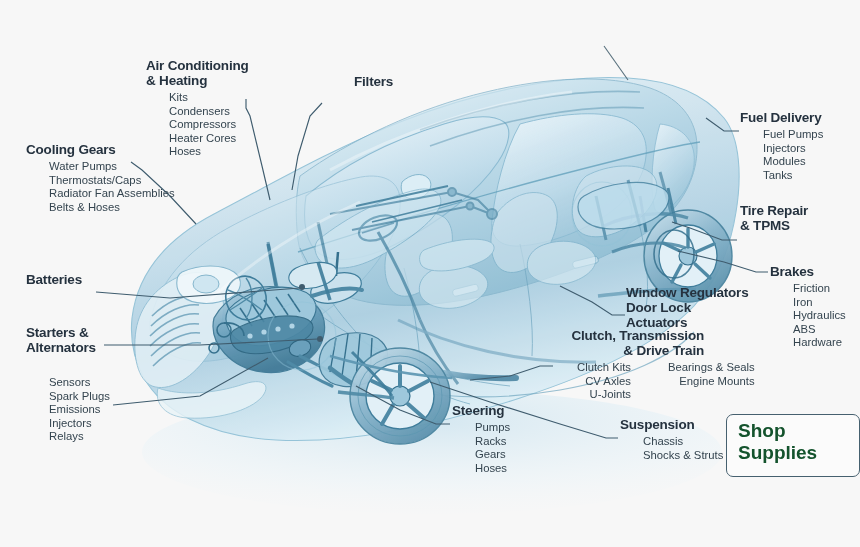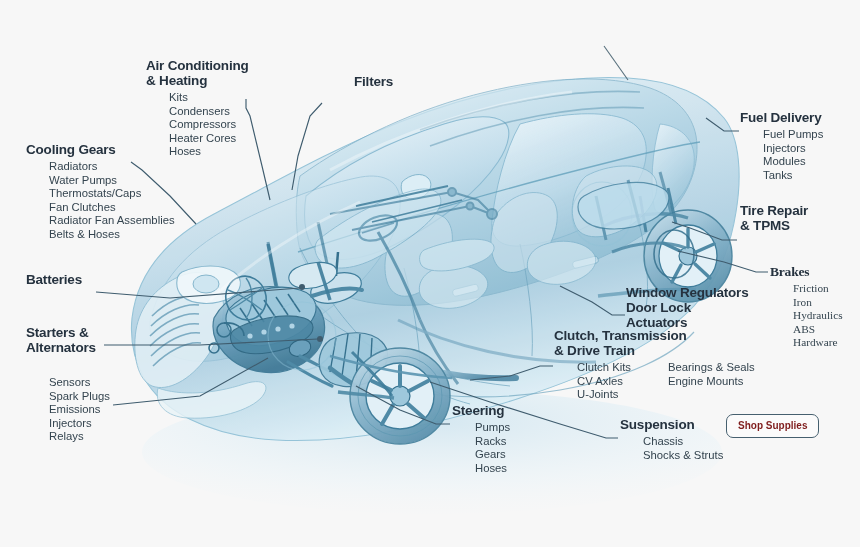--- a/index.html
+++ b/index.html
@@ -39,22 +39,22 @@
     line-height:13.6px;
   }
   .c-items .it{white-space:nowrap;padding-left:23px;}
   .c-cols{display:flex;gap:14px;}
 
   
   .boxed{
     position:absolute;
     border:1.6px solid #46606f;
     border-radius:7px;
-    padding:5px 11px 6px 11px;
-    color:#7f1d1d;font-weight:bold;font-size:10px;
+    padding:5px 11px 12px 11px;
+    color:#14532d;font-weight:bold;font-size:19px;
     background:rgba(255,255,255,.55);
   }
 
   
   #leaders{position:absolute;left:0;top:0;width:860px;height:547px;pointer-events:none;}
 </style>
 </head>
 <body>
 
 <div id="stage">
@@ -416,24 +416,22 @@
 
   <div class="callout" style="left:326px;top:74px;width:62px;padding-left:28px;">
     <div class="c-head">Filters</div>
     <div class="c-rule"></div>
   </div>
 
   <div class="callout" style="left:26px;top:142px;width:140px;">
     <div class="c-head">Cooling Gears</div>
     <div class="c-rule"></div>
     <div class="c-items">
-      <div class="it">Radiators</div>
       <div class="it">Water Pumps</div>
       <div class="it">Thermostats/Caps</div>
-      <div class="it">Fan Clutches</div>
       <div class="it">Radiator Fan Assemblies</div>
       <div class="it">Belts &amp; Hoses</div>
     </div>
   </div>
 
   <div class="callout" style="left:26px;top:272px;width:72px;">
     <div class="c-head">Batteries</div>
     <div class="c-rule"></div>
   </div>
 
@@ -464,39 +462,39 @@
       <div class="it">Tanks</div>
     </div>
   </div>
 
   <div class="callout" style="left:740px;top:203px;width:80px;">
     <div class="c-head">Tire Repair
 &amp; TPMS</div>
     <div class="c-rule"></div>
   </div>
 
-  <div class="callout" style="left:770px;top:264px;width:68px;font-family:Liberation Serif, serif;">
+  <div class="callout" style="left:770px;top:264px;width:68px;">
     <div class="c-head">Brakes</div>
     <div class="c-rule"></div>
     <div class="c-items">
       <div class="it">Friction</div>
       <div class="it">Iron</div>
       <div class="it">Hydraulics</div>
       <div class="it">ABS</div>
       <div class="it">Hardware</div>
     </div>
   </div>
 
   <div class="callout" style="left:626px;top:285px;width:124px;">
     <div class="c-head">Window Regulators
 Door Lock Actuators</div>
     <div class="c-rule"></div>
   </div>
 
-  <div class="callout" style="left:554px;top:328px;width:150px;">
+  <div class="callout" style="left:554px;top:328px;width:150px;text-align:right;">
     <div class="c-head">Clutch, Transmission
 &amp; Drive Train</div>
     <div class="c-rule"></div>
     <div class="c-items c-cols">
       <div>
         <div class="it">Clutch Kits</div>
         <div class="it">CV Axles</div>
         <div class="it">U-Joints</div>
       </div>
       <div>

